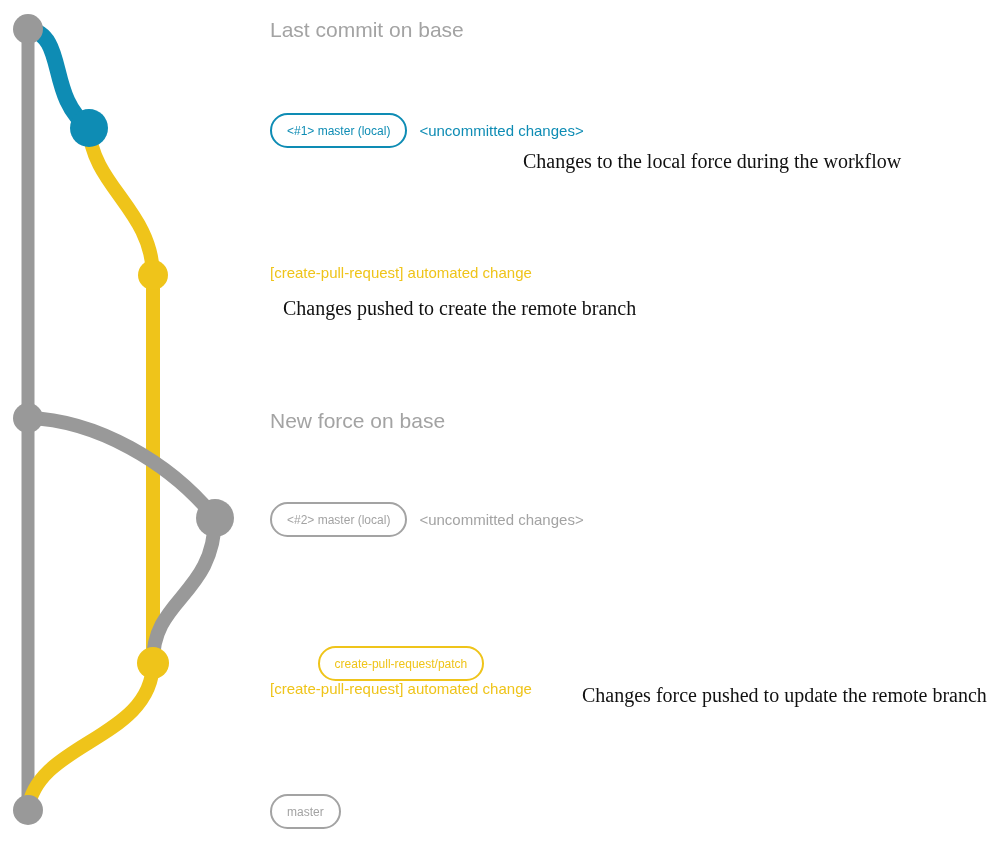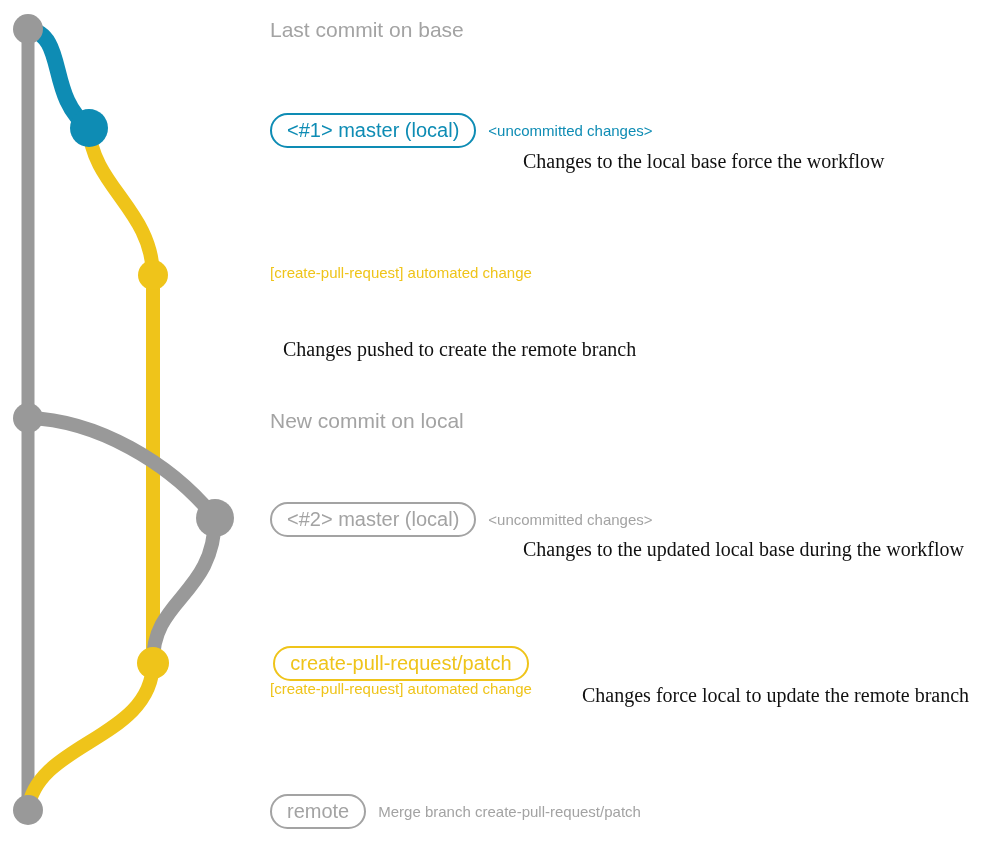--- a/index.html
+++ b/index.html
@@ -36,21 +36,21 @@
   }
   .pill {
     display: inline-flex;
     align-items: center;
     justify-content: center;
     box-sizing: border-box;
     border: 2px solid #999999;
     border-radius: 18px;
     height: 35px;
     padding: 0 15px;
-    font-size: 20px;
+    font-size: 12px;
     color: #999999;
     white-space: nowrap;
     background: #ffffff;
   }
   .pill.teal { border-color: #0e8cb4; color: #0e8cb4; }
   .pill.yellow { border-color: #efc41a; color: #efc41a; }
   .pill.gray { border-color: #a3a3a3; color: #a3a3a3; }
 
   .headline {
     font-size: 15px;
@@ -103,40 +103,38 @@
 
 <div class="layer">
 
   <div class="plain-label" style="left:258px; top:18px;">Last commit on base</div>
 
   <div class="row" style="left:258px; top:113px;">
     <span class="pill teal">&lt;#1&gt; master (local)</span>
     <span class="gap-sm"></span>
     <span class="headline teal">&lt;uncommitted changes&gt;</span>
   </div>
-  <div class="desc" style="left:511px; top:150px;">Changes to the local base force the workflow</div>
+  <div class="desc" style="left:511px; top:150px;">Changes to the local force during the workflow</div>
 
   <div class="headline yellow" style="position:absolute; left:258px; top:265px;">[create-pull-request] automated change</div>
-  <div class="desc" style="left:271px; top:297px;margin-top:41px;">Changes pushed to create the remote branch</div>
+  <div class="desc" style="left:271px; top:297px;">Changes pushed to create the remote branch</div>
 
-  <div class="plain-label" style="left:258px; top:409px;">New commit on local</div>
+  <div class="plain-label" style="left:258px; top:409px;">New force on base</div>
 
   <div class="row" style="left:258px; top:502px;">
     <span class="pill gray">&lt;#2&gt; master (local)</span>
     <span class="gap-sm"></span>
     <span class="headline gray">&lt;uncommitted changes&gt;</span>
   </div>
-  <div class="desc" style="left:511px; top:538px;">Changes to the updated local base during the workflow</div>
 
   <div class="row" style="left:258px; top:646px;flex-direction:column;">
     <span class="pill yellow">create-pull-request/patch</span>
     <span class="gap-sm"></span>
     <span class="headline yellow">[create-pull-request] automated change</span>
   </div>
-  <div class="desc" style="left:570px; top:684px;">Changes force local to update the remote branch</div>
+  <div class="desc" style="left:570px; top:684px;">Changes force pushed to update the remote branch</div>
 
   <div class="row" style="left:258px; top:794px;">
-    <span class="pill gray">remote</span>
+    <span class="pill gray">master</span>
     <span class="gap-sm"></span>
-    <span class="headline gray">Merge branch create-pull-request/patch</span>
   </div>
 
 </div>
 
 </body></html>

